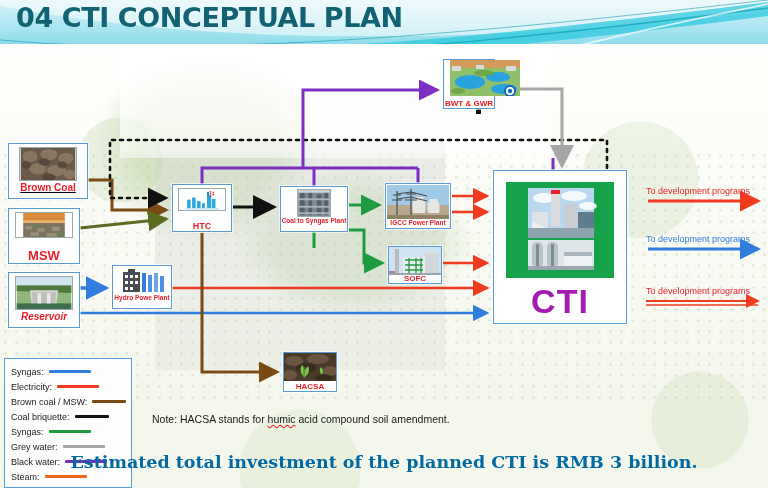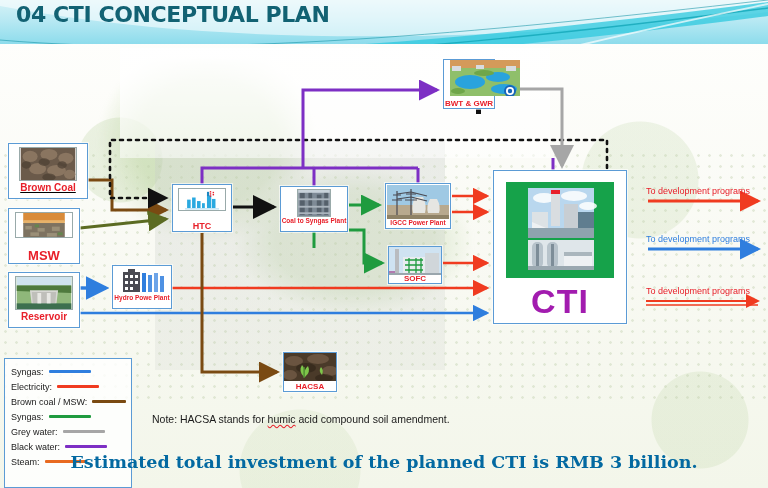--- a/index.html
+++ b/index.html
@@ -47,21 +47,21 @@
 
   
   .header{
     position:absolute;left:0;top:0;width:768px;height:44px;overflow:hidden;
     background:linear-gradient(180deg,#d7f2f7 0%,#b9e9f3 45%,#8ddcec 100%);
   }
   .header .swoosh{position:absolute;left:0;top:0;width:768px;height:60px;}
   .title{
     position:absolute;left:16px;top:2px;
     font-family:"DejaVu Sans",sans-serif;
-    font-size:22px;font-weight:bold;color:#126273;letter-spacing:-.4px;
+    font-size:27px;font-weight:bold;color:#126273;letter-spacing:-.4px;
     white-space:nowrap;
   }
 
   
   .wires{position:absolute;left:0;top:0;width:768px;height:488px;pointer-events:none;}
 
   
   .node{
     position:absolute;box-sizing:border-box;
     border:1px solid #5b9bd5;background:#ffffff;
@@ -78,21 +78,21 @@
   #node-brown-coal{left:8px;top:143px;width:80px;height:56px;text-decoration:underline;}
   #node-brown-coal .thumb{width:58px;height:34px;margin-top:3px;}
   #node-brown-coal .lbl{font-size:10px;margin-top:2px;}
 
   #node-msw{left:8px;top:208px;width:72px;height:56px;}
   #node-msw .thumb{width:58px;height:34px;margin-top:3px;}
   #node-msw .lbl{font-size:13px;margin-top:11px;}
 
   #node-reservoir{left:8px;top:272px;width:72px;height:56px;}
   #node-reservoir .thumb{width:58px;height:34px;margin-top:3px;}
-  #node-reservoir .lbl{font-size:10px;margin-top:2px;}
+  #node-reservoir .lbl{font-size:10px;margin-top:2px;font-style:italic;}
 
   #node-hydro{left:112px;top:265px;width:60px;height:44px;}
   #node-hydro .thumb{width:46px;height:26px;margin-top:2px;border:none;}
   #node-hydro .lbl{font-size:6.5px;margin-top:1px;}
 
   #node-htc{left:172px;top:184px;width:60px;height:48px;}
   #node-htc .thumb{width:48px;height:29px;margin-top:3px;}
   #node-htc .lbl{font-size:9px;margin-top:11px;}
 
   #node-syngas{left:280px;top:186px;width:68px;height:46px;}
@@ -545,20 +545,24 @@
     </div>
     <div class="leg-row">
       <span class="leg-name">Electricity:</span>
       <span class="leg-swatch" style="background:#f03b20"></span>
     </div>
     <div class="leg-row">
       <span class="leg-name">Brown coal / MSW:</span>
       <span class="leg-swatch" style="background:#7a4a12;width:34px"></span>
     </div>
     <div class="leg-row">
+      <span class="leg-name">Coal briquette:</span>
+      <span class="leg-swatch" style="background:#111111;width:34px"></span>
+    </div>
+    <div class="leg-row">
       <span class="leg-name">Syngas:</span>
       <span class="leg-swatch" style="background:#1f9b3f"></span>
     </div>
     <div class="leg-row">
       <span class="leg-name">Grey water:</span>
       <span class="leg-swatch" style="background:#a6a6a6"></span>
     </div>
     <div class="leg-row">
       <span class="leg-name">Black water:</span>
       <span class="leg-swatch" style="background:#7d2fc4"></span>

